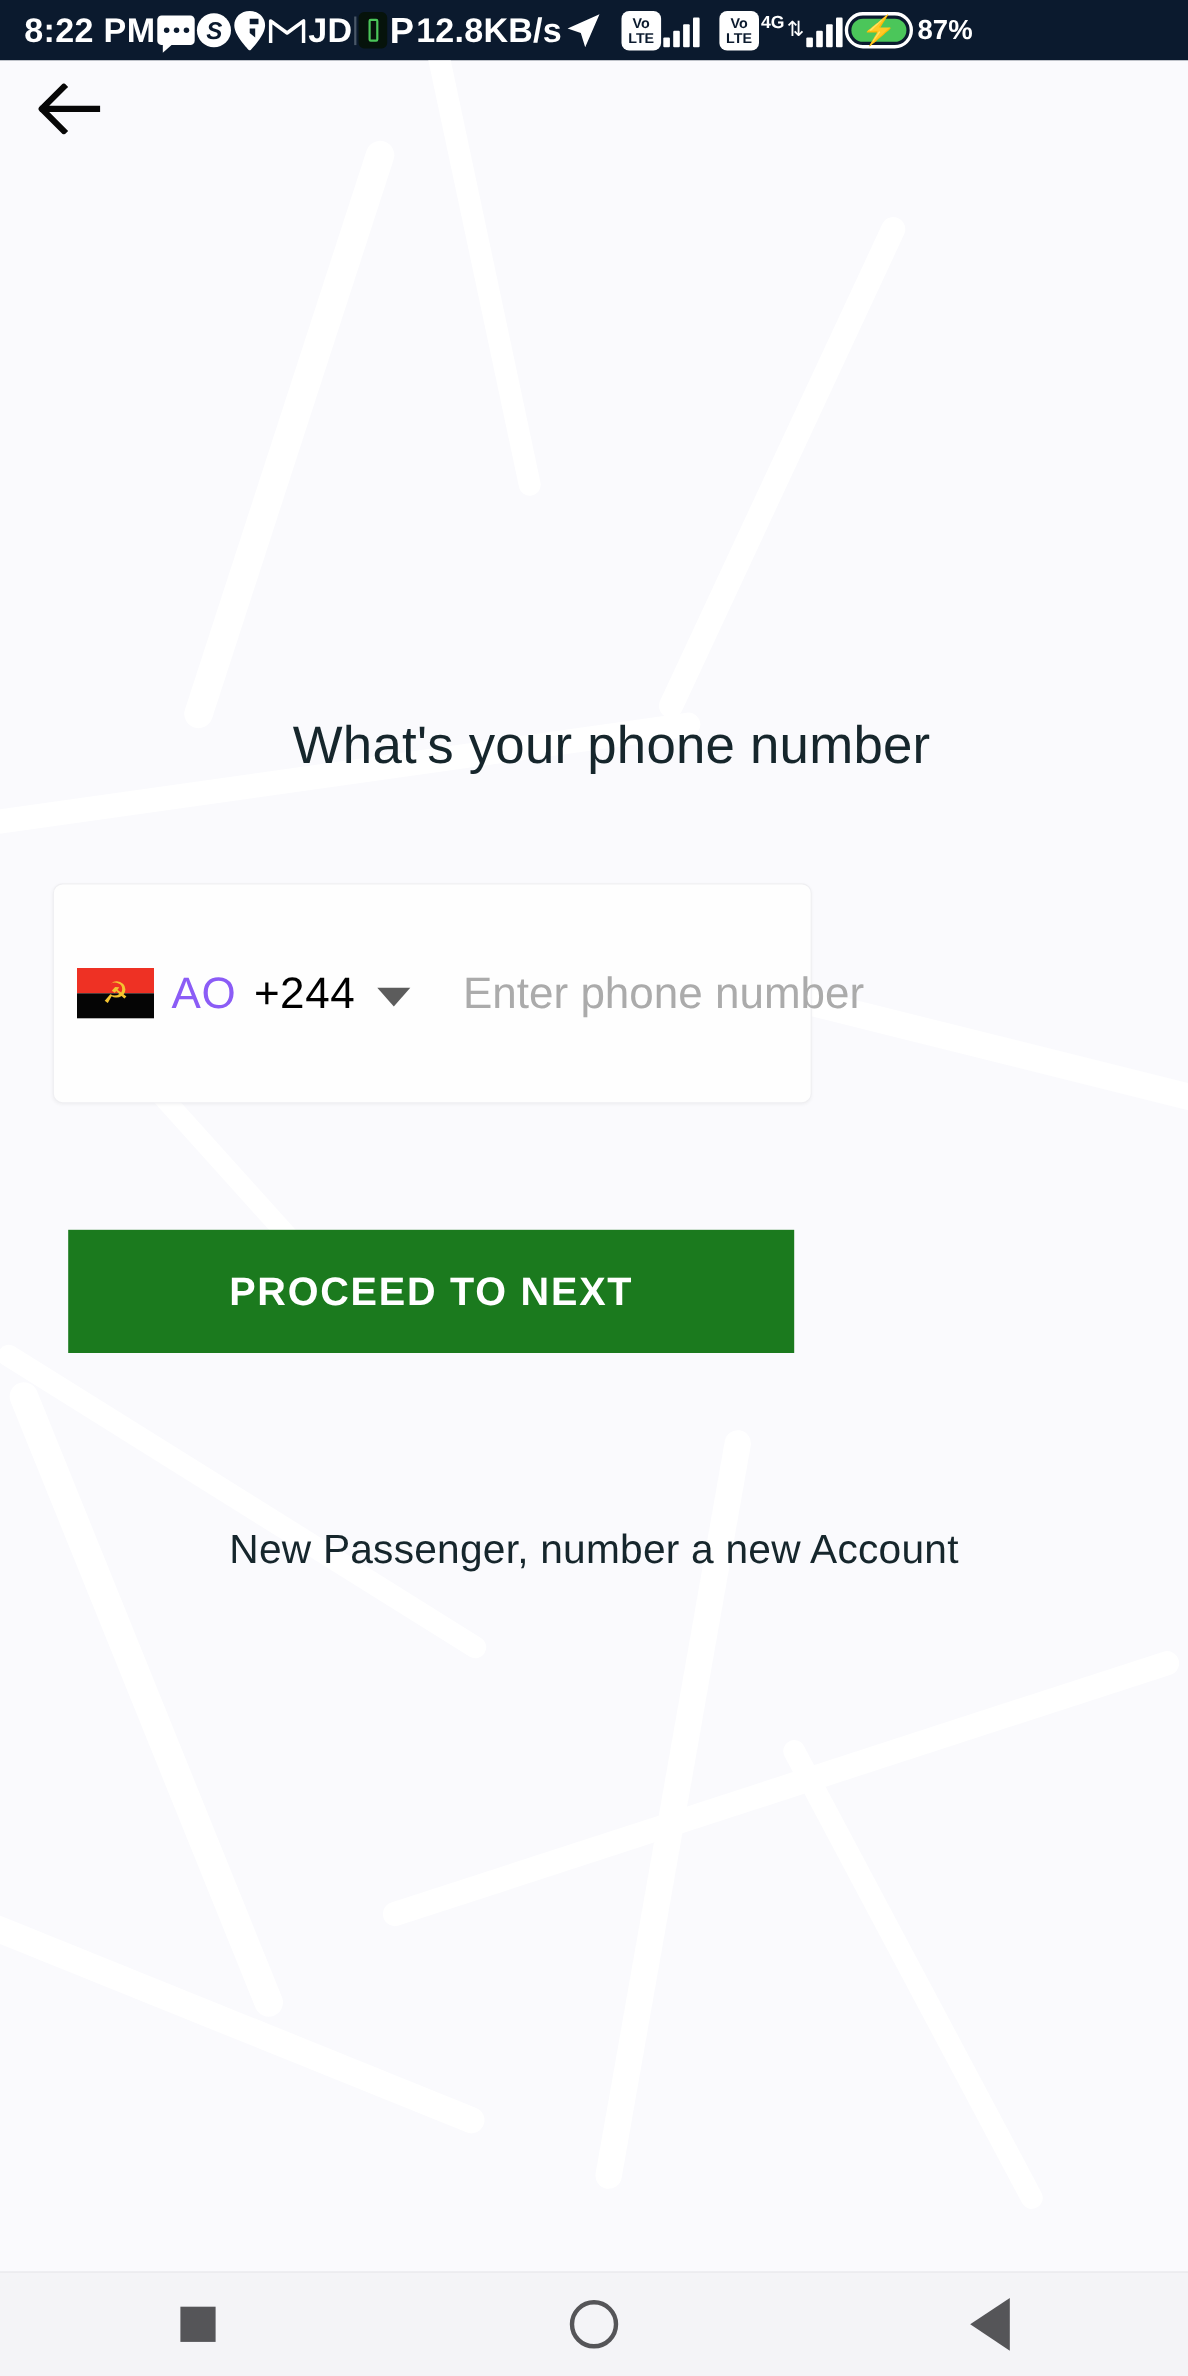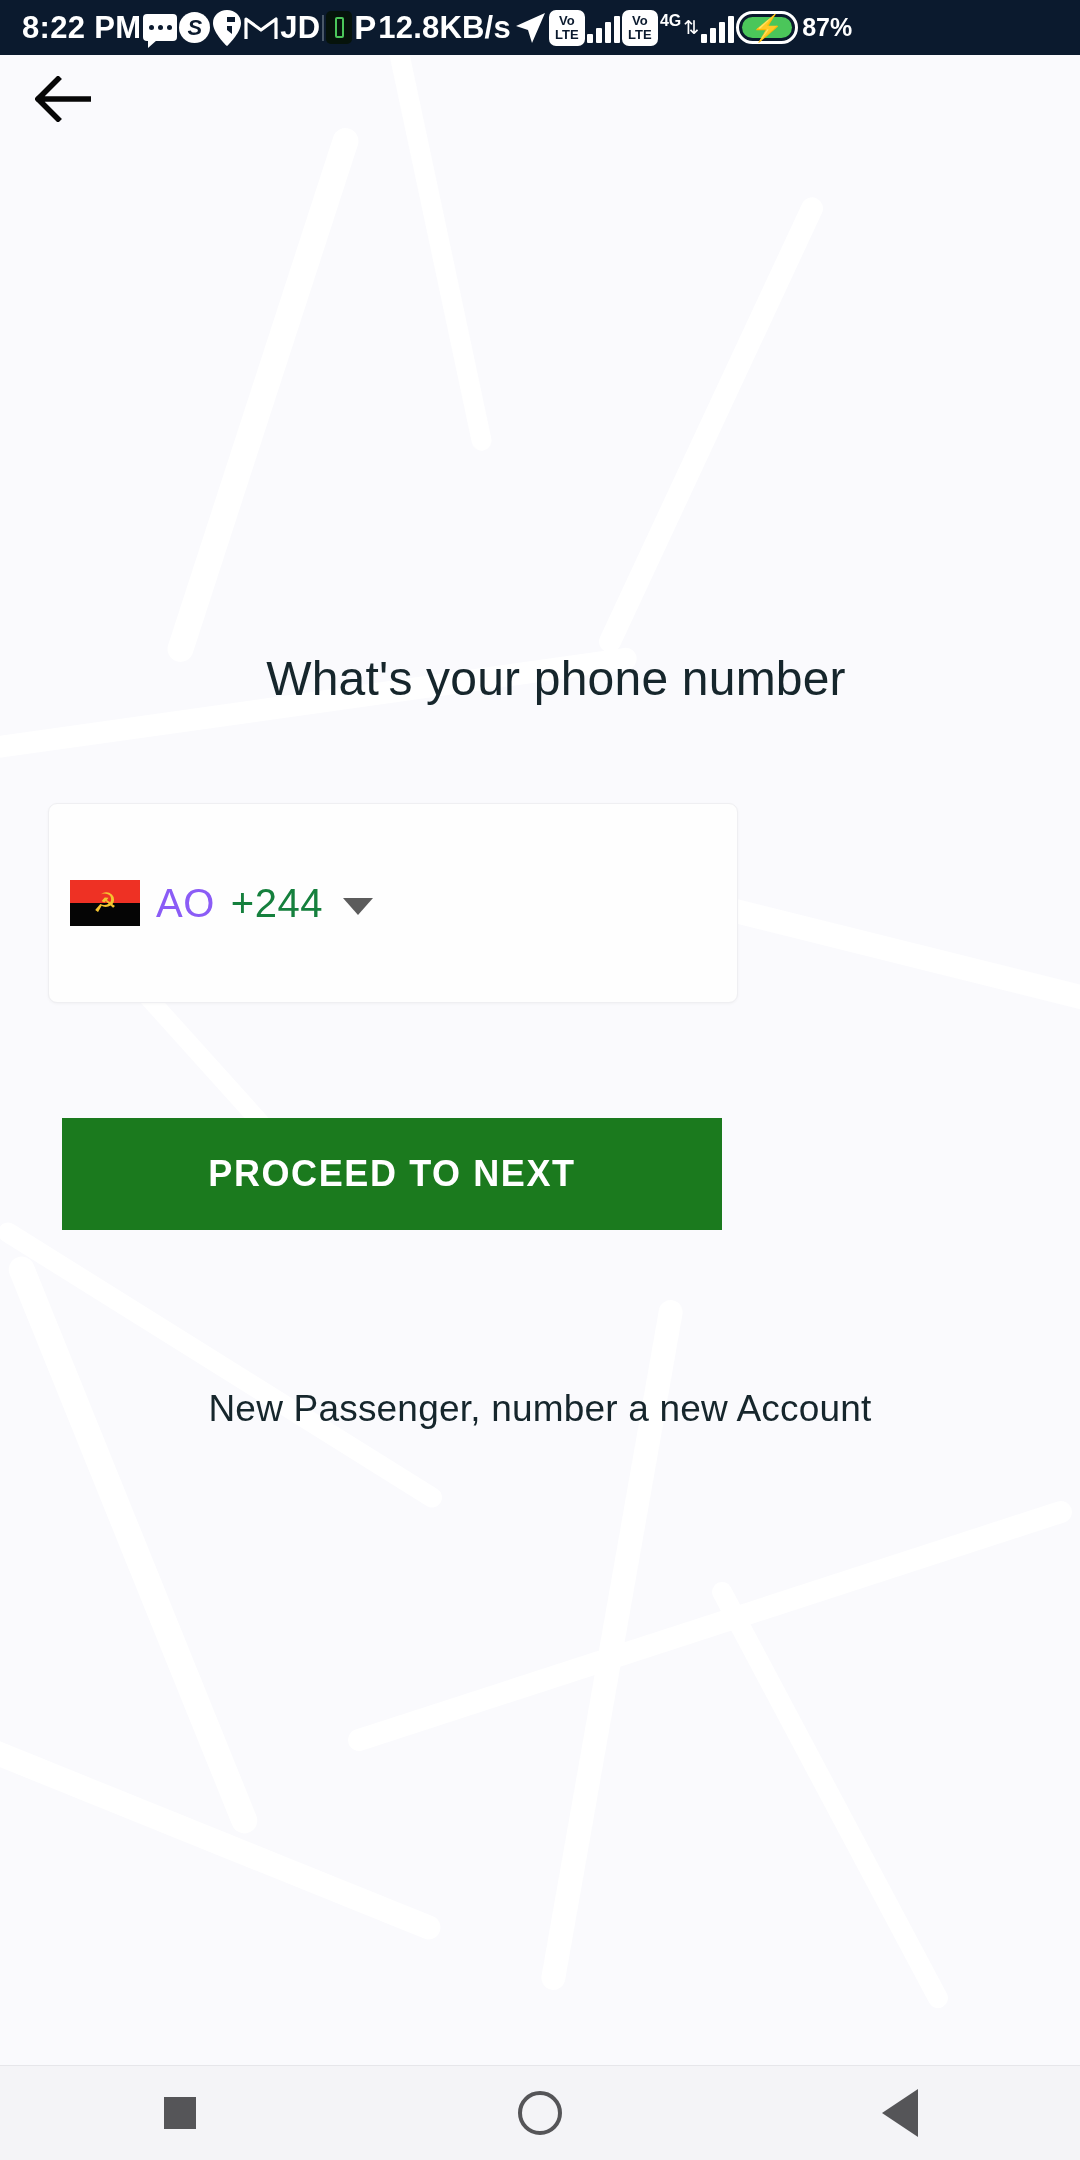--- a/index.html
+++ b/index.html
@@ -39,21 +39,21 @@
   .ic-greenchip{ width:26px;height:33px;background:#06130B;border-radius:5px;
     display:flex;align-items:center;justify-content:center; }
   .ic-greenchip span{ width:9px;height:21px;border:2px solid #4BC65A;border-radius:2px; }
 
   
   .ic-paytm{ font-size:33px; font-weight:700; line-height:1; }
 
   
   .ic-volte{ width:36px;height:36px;background:#fff;border-radius:7px;color:#0B1A2E;
     display:flex;flex-direction:column;align-items:center;justify-content:center;
-    font-size:13px;font-weight:700;line-height:1.05; }
+    font-size:13px;font-weight:700;line-height:1.05;margin-left:16px; }
 
   
   .ic-bars{ display:flex; align-items:flex-end; gap:3px; height:30px; }
   .ic-bars b{ width:6px; background:#fff; border-radius:1px; display:block; }
   .ic-bars b:nth-child(1){height:9px}.ic-bars b:nth-child(2){height:15px}
   .ic-bars b:nth-child(3){height:21px}.ic-bars b:nth-child(4){height:27px}
   .ic-4g{ font-size:16px;font-weight:700;line-height:1;margin-bottom:14px; }
   .ic-updown{ font-size:19px; line-height:1; margin-bottom:1px; }
 
   
@@ -85,21 +85,21 @@
     box-shadow:0 1px 3px rgba(0,0,0,.04);
     display:flex; align-items:center; padding-left:13px;
   }
   .ccbtn{ display:flex; align-items:center; gap:16px; padding:14px 8px; }
   .flag{ width:70px; height:46px; position:relative; overflow:hidden; }
   .flag .top{ position:absolute; top:0;left:0;width:100%;height:50%; background:#EE3124; }
   .flag .bot{ position:absolute; bottom:0;left:0;width:100%;height:50%; background:#050505; }
   .flag .emblem{ position:absolute; left:50%; top:50%; transform:translate(-50%,-50%);
     font-size:27px; color:#F4C430; line-height:1; }
   .cc-iso{ font-size:40px; color:#8b5cf6; font-weight:400; letter-spacing:.5px; }
-  .cc-dial{ font-size:40px; color:#15803d; font-weight:400; letter-spacing:.5px; }
+  .cc-dial{ font-size:40px; color:#000000; font-weight:400; letter-spacing:.5px; }
   .caret{ width:0;height:0; border-left:15px solid transparent; border-right:15px solid transparent;
     border-top:17px solid #5C5C5C; margin-left:4px; margin-top:6px; }
   .phoneinput{
     flex:1; margin-left:40px; border:none; outline:none; background:transparent;
     font-family:"Liberation Sans", sans-serif; font-size:40px; color:#1A1A1A; font-weight:300;
   }
   .phoneinput::placeholder{ color:#ABABAB; font-weight:300; }
 
   
   .proceed{
@@ -246,20 +246,21 @@
   <div class="ccbtn">
     <span class="flag">
       <span class="top"></span>
         <span class="bot"></span>
       <span class="emblem">☭</span>
     </span>
     <span class="cc-iso">AO</span>
     <span class="cc-dial">+244</span>
     <span class="caret"></span>
   </div>
+  <input class="phoneinput" type="tel" placeholder="Enter phone number" style="">
 </div>
 
 <button class="proceed">PROCEED TO NEXT</button>
 
 <div class="newpass">New Passenger, number a new Account</div>
 
 <div class="navbar">
   <div class="navcell">
     <span class="nav-square"></span>
   </div>

